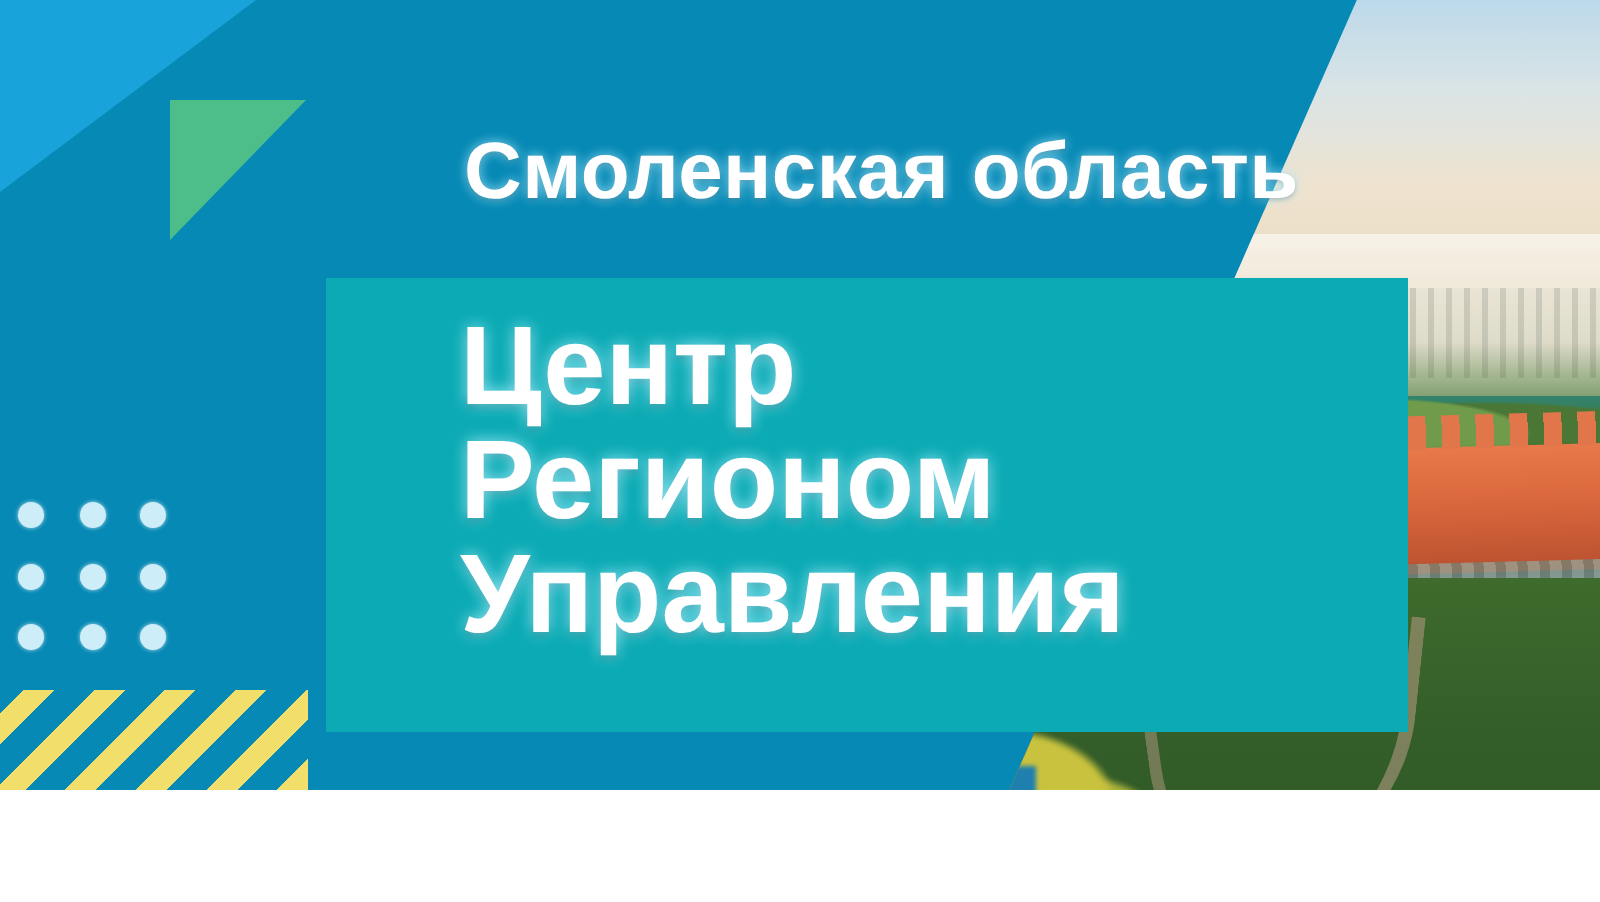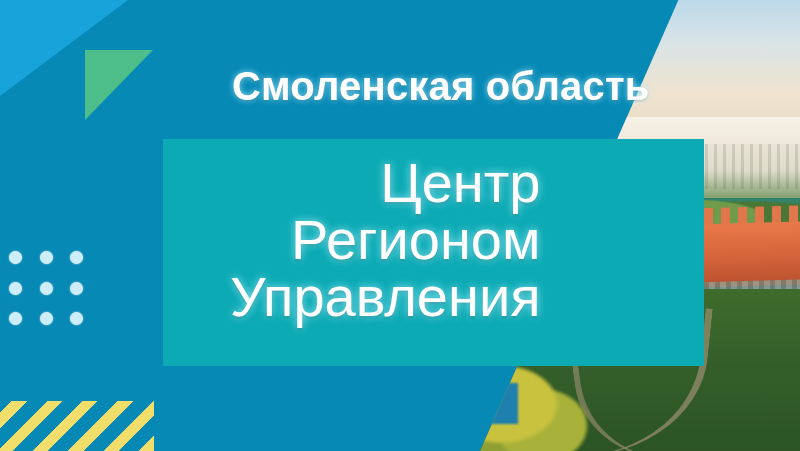--- a/index.html
+++ b/index.html
@@ -4,21 +4,21 @@
 <title>CUR Smolensk Banner</title>
 <style>
   html, body {
     margin: 0;
     padding: 0;
     background: #ffffff;
   }
   #banner {
     position: relative;
     width: 800px;
-    height: 451px;
+    height: 395px;
     overflow: hidden;
     background: #0689B5;
     font-family: "Liberation Sans", "DejaVu Sans", sans-serif;
     user-select: none;
   }
 
   
   .photo {
     position: absolute;
     top: 0;
@@ -204,25 +204,24 @@
     font-weight: bold;
     color: #ffffff;
     letter-spacing: .2px;
     text-shadow: 0 0 6px rgba(170,235,255,.85), 0 1px 2px rgba(0,0,0,.25);
     white-space: nowrap;
   }
   .main-title {
     position: absolute;
     left: 230px; top: 154px;
     font-size: 56px;
-    font-weight: normal;
+    font-weight: bold;
     line-height: 1.02;
     color: #ffffff;
     text-shadow: 0 0 8px rgba(170,240,255,.9), 0 2px 3px rgba(0,0,0,.2);
-    text-align: right;
   }
   .main-title .ln { display: block; white-space: nowrap; }
 </style>
 </head>
 <body>
 
 <div id="banner">
 
   <div class="photo">
     <div class="photo-sky"></div>

